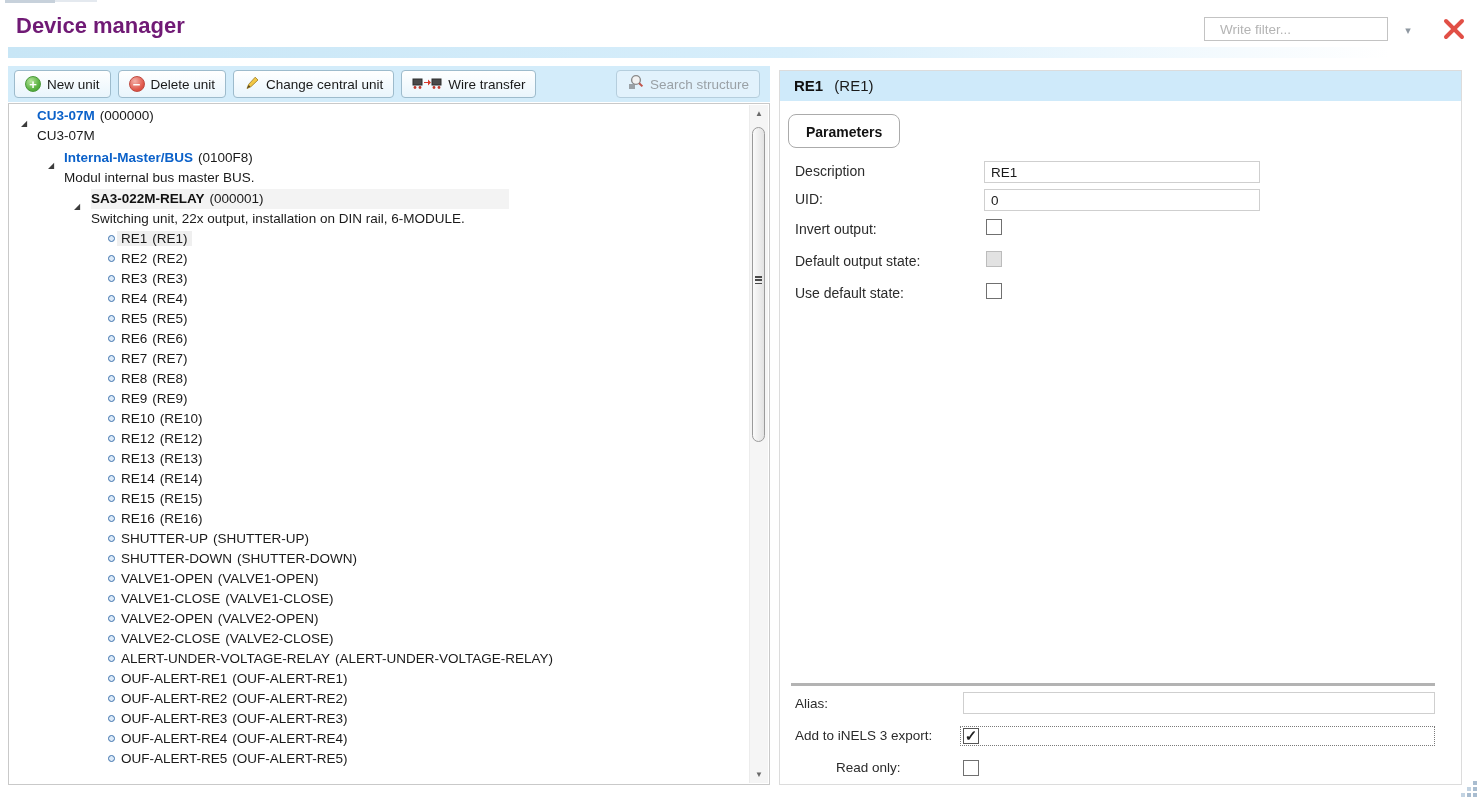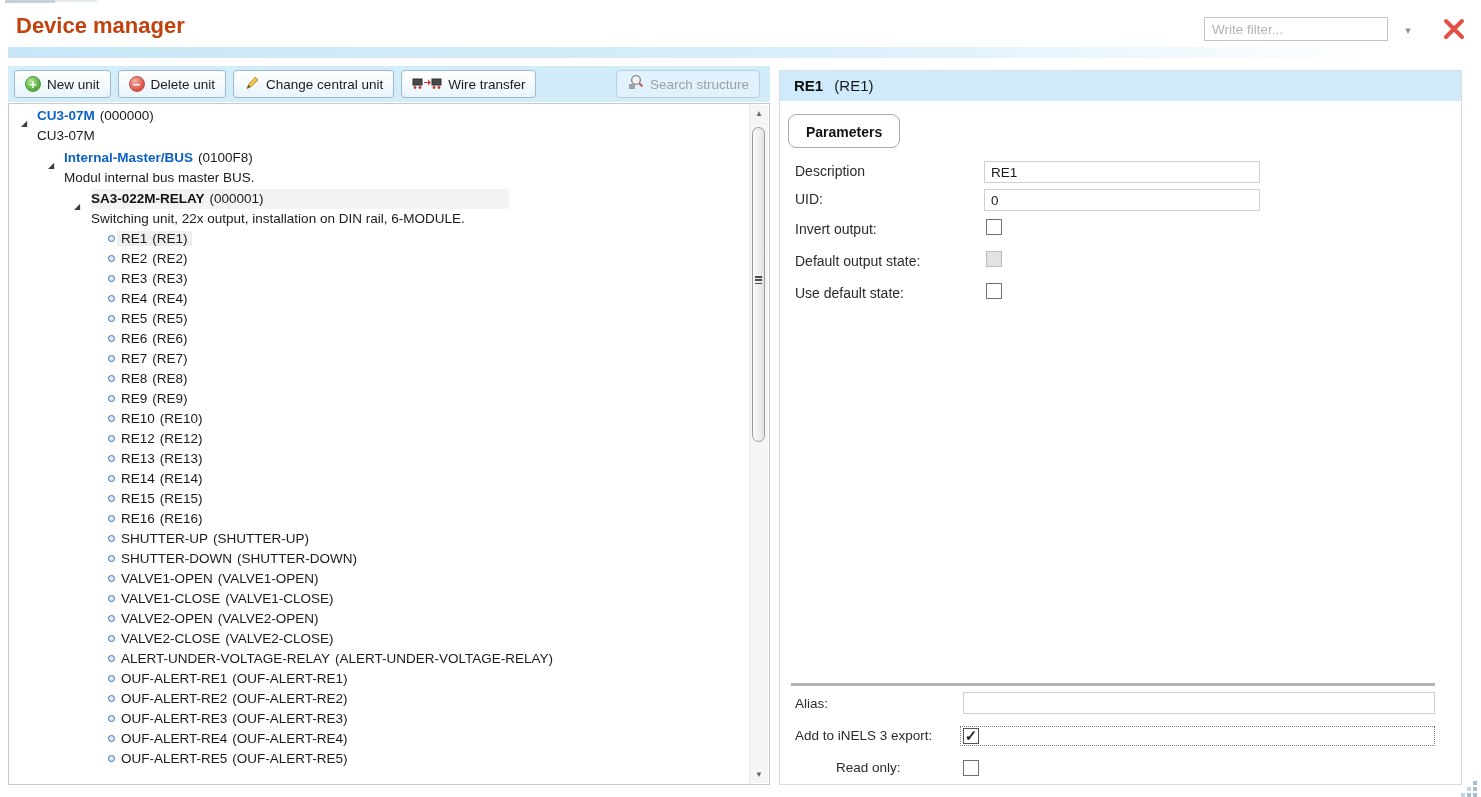--- a/index.html
+++ b/index.html
@@ -3,24 +3,24 @@
 <meta charset="utf-8">
 <style>
   html,body{margin:0;padding:0;background:#fff;}
   .stage{position:relative;width:1481px;height:797px;background:#fff;overflow:hidden;
          font-family:"Liberation Sans",sans-serif;color:#1a1a1a;}
 
   
   .edge-a{position:absolute;left:5px;top:0;width:50px;height:3px;background:#c7d1db;}
   .edge-b{position:absolute;left:55px;top:0;width:42px;height:2px;background:#e4e9ef;}
 
-  .page-title{position:absolute;left:16px;top:13px;margin:0;font-size:22px;font-weight:bold;color:#c2410c;}
+  .page-title{position:absolute;left:16px;top:13px;margin:0;font-size:22px;font-weight:bold;color:#701a75;}
 
   .filter{position:absolute;left:1204px;top:17px;width:184px;height:24px;box-sizing:border-box;
-          border:1px solid #c3c3c3;padding:2px 7px;font-family:inherit;font-size:13.5px;color:#333;outline:none;}
+          border:1px solid #c3c3c3;padding:2px 15px;font-family:inherit;font-size:13.5px;color:#333;outline:none;}
   .filter::placeholder{color:#b4b4b4;}
   .filter-drop{position:absolute;left:1395px;top:19px;width:26px;height:22px;display:flex;align-items:center;justify-content:center;cursor:default;}
   .drop-arrow{font-size:11px;color:#8f98a1;line-height:1;}
   .close-btn{position:absolute;left:1441px;top:16px;width:26px;height:26px;cursor:default;}
 
   .title-strip{position:absolute;left:8px;top:47px;width:1424px;height:11px;
                background:linear-gradient(90deg,#c8e6f6 0%,#d7eefb 55%,rgba(255,255,255,0) 97%);}
 
   
   .toolbar{position:absolute;left:8px;top:66px;width:762px;height:36px;background:#d3ecfa;

